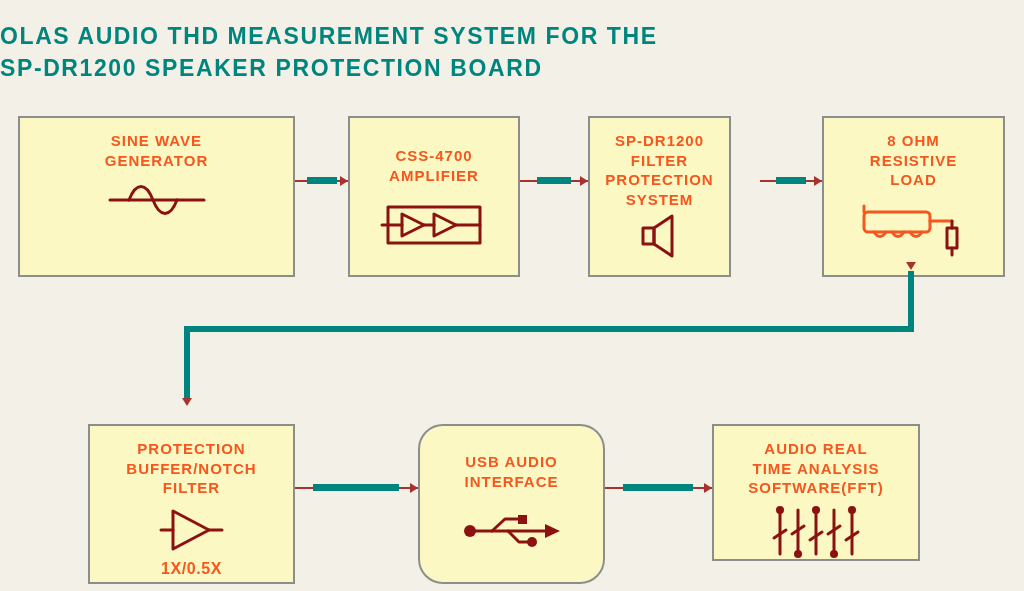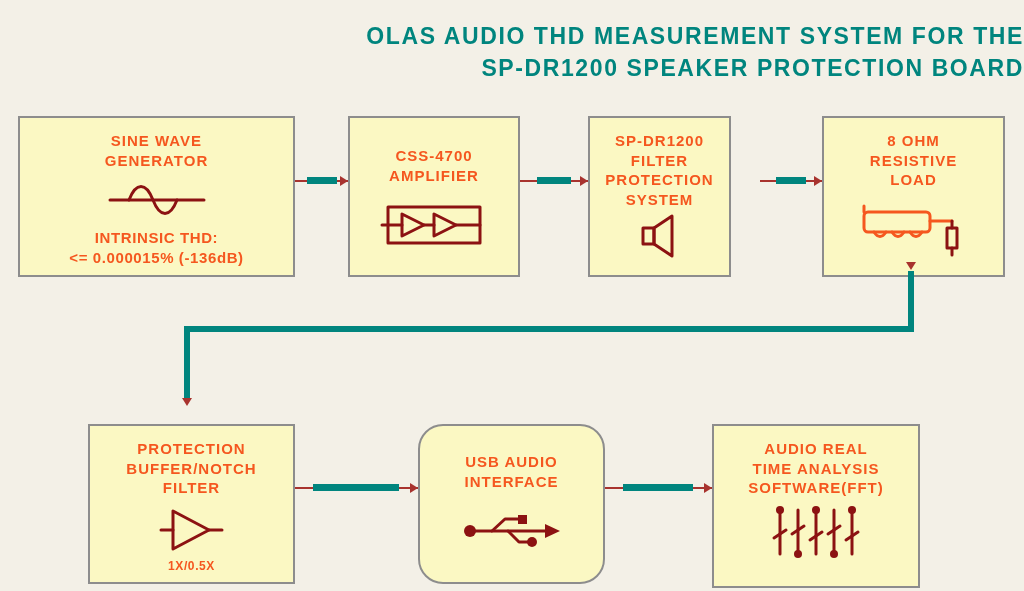--- a/index.html
+++ b/index.html
@@ -1,35 +1,35 @@
 <!DOCTYPE html>
 <html><head>
 <meta charset="utf-8">
 <style>
   * { margin:0; padding:0; box-sizing:border-box; }
   html,body { background:#f3f0e7; }
   body { font-family:"Liberation Sans", sans-serif; }
   .canvas { position:relative; width:1024px; height:591px; background:#f3f0e7; overflow:hidden; }
 
-  .title { position:absolute; top:20px; left:0; width:100%; text-align:right;
+  .title { position:absolute; top:20px; left:0; width:100%; text-align:left;
            color:#00857e; font-size:23px; font-weight:bold; letter-spacing:1.6px; line-height:1.4; }
 
   .block { position:absolute; background:#fbf8c3; border:2px solid #8d8d8d;
            display:flex; flex-direction:column; align-items:center; text-align:center;margin-top:16px; }
   .bh   { color:#f5571f; font-weight:bold; font-size:15px; letter-spacing:1px; line-height:1.3; margin-top:13px; }
   .note { color:#f5571f; font-weight:bold; font-size:15px; letter-spacing:0.6px; line-height:1.3; }
   .icon { margin-top:9px; flex:0 0 auto; }
 
   .b1 { left:18px;  top:100px; width:277px; height:161px; }
   .b2 { left:348px; top:100px; width:172px; height:161px; }
   .b3 { left:588px; top:100px; width:143px; height:161px; }
   .b4 { left:822px; top:100px; width:183px; height:161px; }
   .b5 { left:88px;  top:408px; width:207px; height:160px; }
   .b6 { left:418px; top:408px; width:187px; height:160px;border-radius:25px; }
-  .b7 { left:712px; top:408px; width:208px; height:164px; }
+  .b7 { left:712px; top:408px; width:208px; height:137px; }
 
   .wire  { position:absolute; background:#00857e; }
   .thin  { position:absolute; background:#a8332e; height:2px; }
   .arrow-r { position:absolute; width:0; height:0;
              border-top:5px solid transparent; border-bottom:5px solid transparent;
              border-left:8px solid #a8332e; }
   .arrow-d { position:absolute; width:0; height:0;
              border-left:5px solid transparent; border-right:5px solid transparent;
              border-top:8px solid #a8332e; }
 
@@ -49,24 +49,20 @@
 
   <div class="block b1">
     <div class="bh">
       <div>SINE WAVE</div>
       <div>GENERATOR</div>
     </div>
     <svg class="icon" width="100" height="42" viewBox="0 0 100 42">
       <line class="mar" x1="3" y1="21" x2="97" y2="21"></line>
       <path class="mar" d="M22,21 C29,3 39,3 46,21 C53,39 63,39 70,21"></path>
     </svg>
-    <div class="note" style="margin-top:7px">
-      <div>INTRINSIC THD:</div>
-      <div>&lt;= 0.000015% (-136dB)</div>
-    </div>
   </div>
 
   <div class="block b2">
     <div class="bh" style="margin-top:28px">
       <div>CSS-4700</div>
       <div>AMPLIFIER</div>
     </div>
     <svg class="icon" style="margin-top:14px" width="108" height="52" viewBox="0 0 108 52">
       <rect class="mar" x="8" y="8" width="92" height="36"></rect>
       <line class="mar" x1="2" y1="26" x2="22" y2="26"></line>
@@ -111,21 +107,21 @@
     <div class="bh">
       <div>PROTECTION</div>
       <div>BUFFER/NOTCH</div>
       <div>FILTER</div>
     </div>
     <svg class="icon" width="66" height="46" viewBox="0 0 66 46">
       <line class="mar" x1="2" y1="23" x2="14" y2="23"></line>
       <polygon class="mar" points="14,4 14,42 50,23"></polygon>
       <line class="mar" x1="50" y1="23" x2="63" y2="23"></line>
     </svg>
-    <div class="note" style="margin-top:6px; font-size:12px">
+    <div class="note" style="margin-top:6px; font-size:16px">
       <div>1X/0.5X</div>
     </div>
   </div>
 
   <div class="block b6">
     <div class="bh" style="margin-top:26px">
       <div>USB AUDIO</div>
       <div>INTERFACE</div>
     </div>
     <svg class="icon" style="margin-top:16px" width="100" height="48" viewBox="0 0 100 48">

